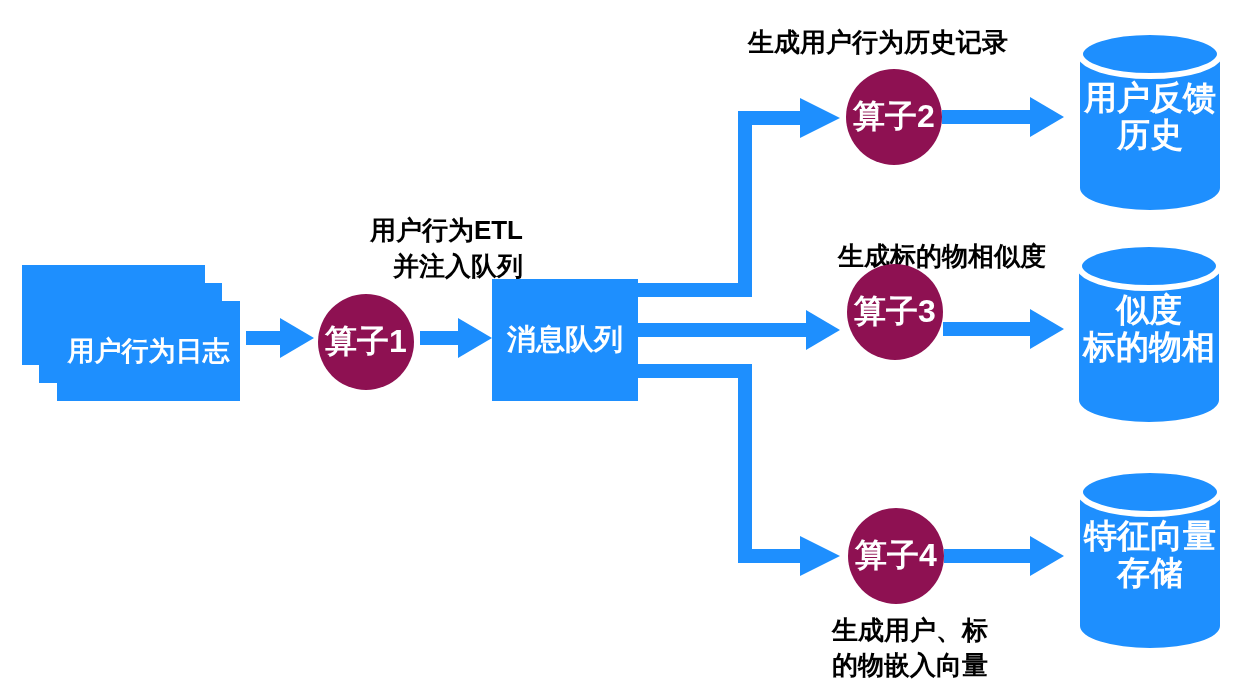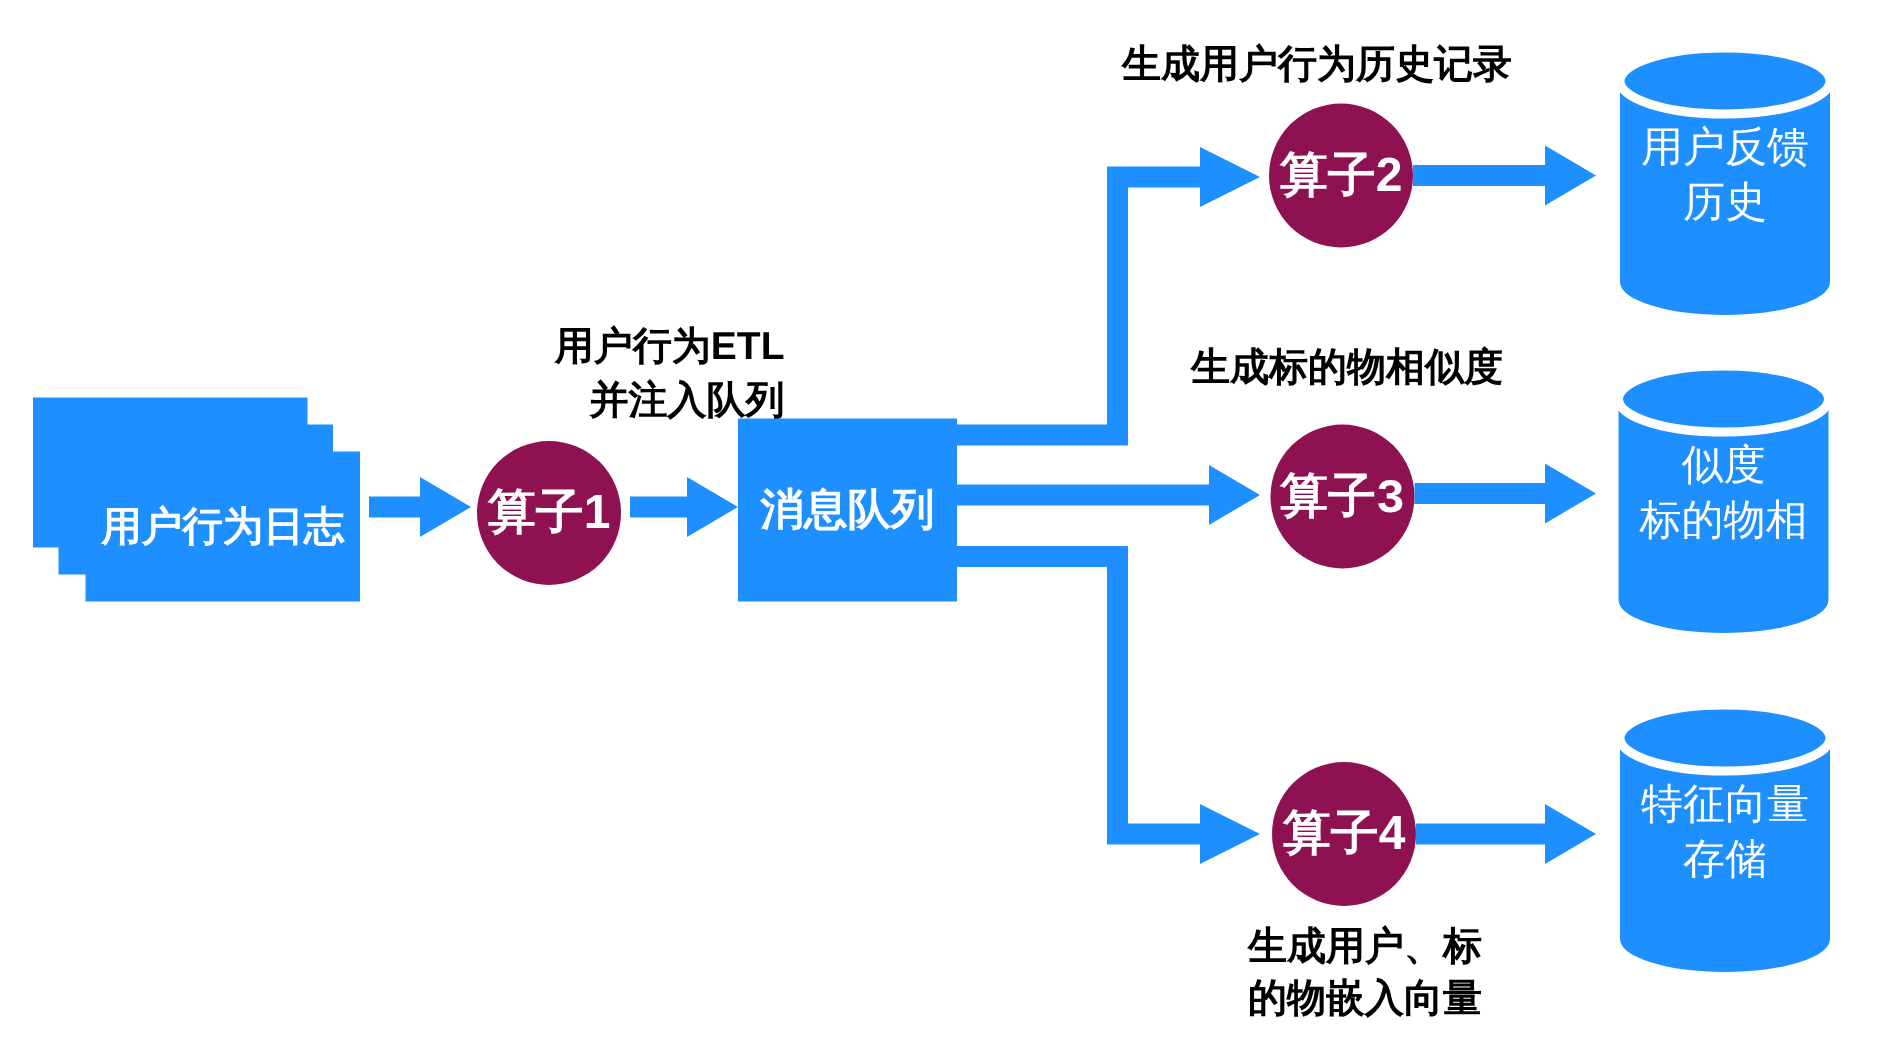--- a/index.html
+++ b/index.html
@@ -19,38 +19,38 @@
   .page{position:absolute;width:183px;height:100px;background:var(--blue);}
   .p1{left:22px;top:265px;}
   .p2{left:39px;top:283px;}
   .p3{left:57px;top:301px;display:flex;align-items:center;justify-content:center;
       color:var(--white);font-size:27px;font-weight:600;}
   .op{position:absolute;width:96px;height:96px;border-radius:50%;background:var(--maroon);
       display:flex;align-items:center;justify-content:center;
       color:var(--white);font-size:32px;font-weight:600;}
   #op1{left:318px;top:294px;}
   #op2{left:846px;top:69px;}
-  #op3{left:847px;top:283px;font-family:Liberation Mono, monospace;}
+  #op3{left:847px;top:264px;}
   #op4{left:848px;top:508px;}
   .queue{position:absolute;left:492px;top:279px;width:146px;height:122px;background:var(--blue);
       display:flex;align-items:center;justify-content:center;
       color:var(--white);font-size:29px;font-weight:600;}
   .blabel{position:absolute;width:320px;text-align:center;color:var(--text_black);
       font-weight:700;font-size:26px;line-height:36px;}
   #label-etl{left:203px;top:212px;text-align:right;}
   #label-top{left:718px;top:24px;}
-  #label-mid{left:738px;top:226px;}
+  #label-mid{left:738px;top:238px;padding-left:44px;}
   #label-bottom{left:750px;top:613px;line-height:35px;}
   .cyl{position:absolute;width:144px;height:182px;}
   #cyl1{left:1078px;top:30px;}
   #cyl2{left:1077px;top:242px;}
   #cyl3{left:1078px;top:468px;}
   .cyl svg{position:absolute;left:0;top:0;}
   .cyl-text{position:absolute;left:0;right:0;top:49px;text-align:center;
-      color:var(--white);font-size:28px;font-weight:400;line-height:37px;}
+      color:var(--white);font-size:33px;font-weight:700;line-height:37px;}
   .cyl-body{fill:var(--blue);}
   .cyl-top{fill:var(--blue);stroke:var(--white);stroke-width:6;}
   .line{display:block;}
 </style>
 </head>
 <body>
 
 <div class="canvas">
 
   <svg class="connectors" width="1252" height="700" viewBox="0 0 1252 700" aria-hidden="true">

